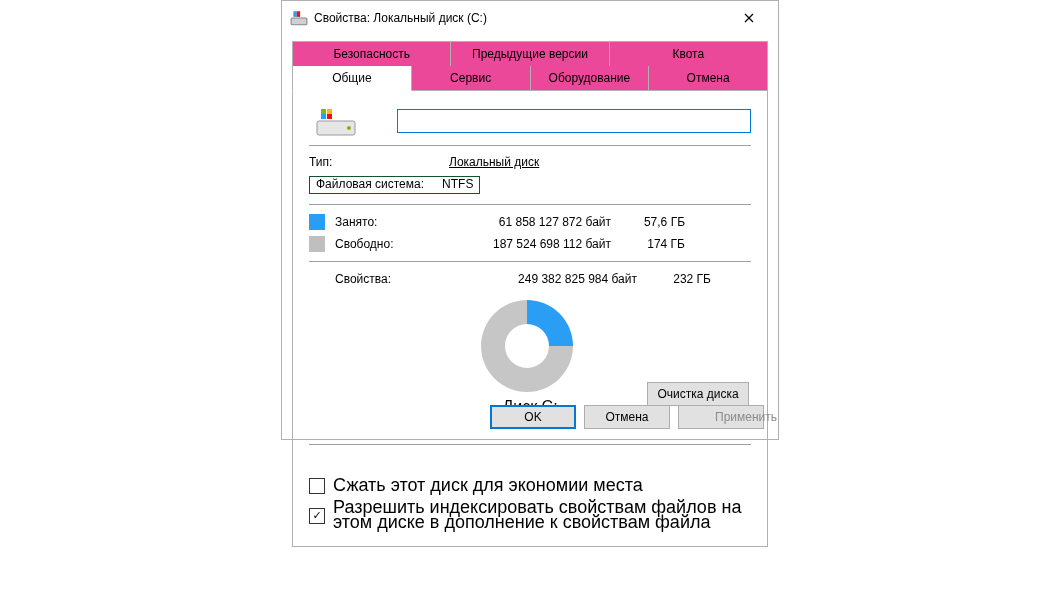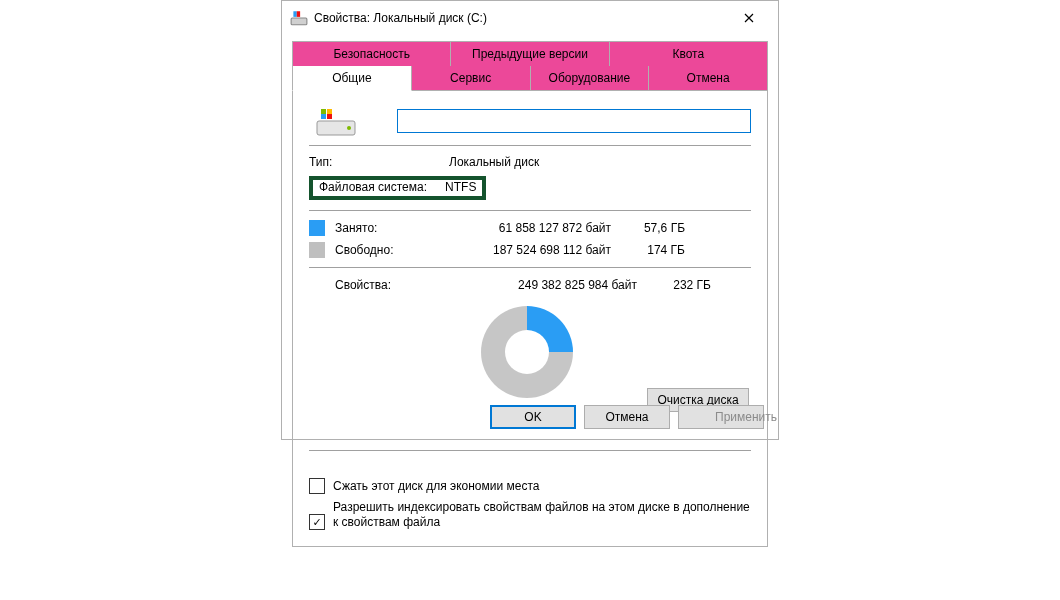--- a/index.html
+++ b/index.html
@@ -17,42 +17,42 @@
   .tabs-row.bottom .tab{border-top:none;}
   .tabs-row .tab + .tab{border-left:none;}
   .tabs-row .tab.active{background:#fff;border-bottom:1px solid #fff;z-index:2;}
   .panel{border:1px solid #b0b0b0;border-top:none;padding:14px 16px 10px 16px;height:456px;box-sizing:border-box;position:relative;}
   .panel .row1{display:flex;align-items:center;margin-bottom:8px;}
   .drive-icon{width:42px;height:32px;margin-left:6px;display:flex;align-items:flex-end;justify-content:center;}
   .name-input{flex:1;height:24px;border:1px solid #0078d4;margin-left:40px;box-sizing:border-box;padding:2px 4px;}
   .hr{border:none;border-top:1px solid #a0a0a0;margin:6px 0;}
   .info-line{display:flex;height:20px;align-items:center;font-size:12px;}
   .info-line .lbl{width:140px;}
-  .info-line .val{flex:1;}
-  .fs-box{display:inline-flex;border:4px solid #14532d;padding:0 6px 2px 0;align-items:center;font-size:12px;text-align:right;}
+  .info-line .val{flex:1;text-decoration:underline;}
+  .fs-box{display:inline-flex;border:1px solid #14532d;padding:0 6px 2px 0;align-items:center;font-size:12px;text-align:right;}
   .fs-box .lbl{padding:0 6px;}
   .fs-box .val{padding-left:12px;font-weight:normal;}
   .usage{margin-top:4px;}
   .usage .urow{display:flex;align-items:center;font-size:12px;height:22px;}
   .usage .swatch{width:16px;height:16px;margin-right:10px;}
   .usage .ulbl{width:106px;}
   .usage .ubytes{width:170px;text-align:right;}
   .usage .uhr{width:74px;text-align:right;}
   .cap{display:flex;align-items:center;font-size:12px;height:22px;margin-top:2px;}
   .cap .clbl{width:132px;padding-left:26px;}
   .cap .cbytes{width:170px;text-align:right;}
   .cap .chr{width:74px;text-align:right;}
   .donut-wrap{position:relative;height:120px;margin-top:6px;}
   .donut{position:absolute;left:172px;top:4px;width:92px;height:92px;border-radius:50%;
     background:conic-gradient(#2a9df4 0deg 90deg,#c6c6c6 90deg 360deg);}
   .donut::after{content:"";position:absolute;left:24px;top:24px;width:44px;height:44px;border-radius:50%;background:#fff;}
   .disk-label{position:absolute;left:0;right:0;top:102px;text-align:center;font-size:16px;}
   .clean-btn{position:absolute;right:2px;bottom:10px;width:102px;height:24px;border:1px solid #adadad;background:#e1e1e1;font-size:12px;cursor:pointer;}
   .checks{position:absolute;left:16px;right:16px;bottom:16px;}
-  .chk{display:flex;align-items:flex-end;font-size:12px;margin-top:6px;}
+  .chk{display:flex;align-items:center;font-size:18px;margin-top:6px;}
   .chk .box{width:14px;height:14px;border:1px solid #333;margin-right:8px;margin-top:1px;display:flex;align-items:center;justify-content:center;}
   .chk .box.checked::after{content:"✓";font-size:11px;line-height:1;}
   .chk .text{flex:1;line-height:15px;}
   .buttons{position:absolute;right:14px;bottom:10px;display:flex;gap:8px;border-radius:11px;}
   .buttons button{width:86px;height:24px;font-size:12px;border:1px solid #adadad;background:#e1e1e1;cursor:pointer;}
   .buttons button.primary{border:2px solid #0078d4;background:#e1e1e1;}
   .buttons button.disabled{color:#8b8b8b;cursor:default;padding-left:36px;}
 </style>
 </head>
 <body>

